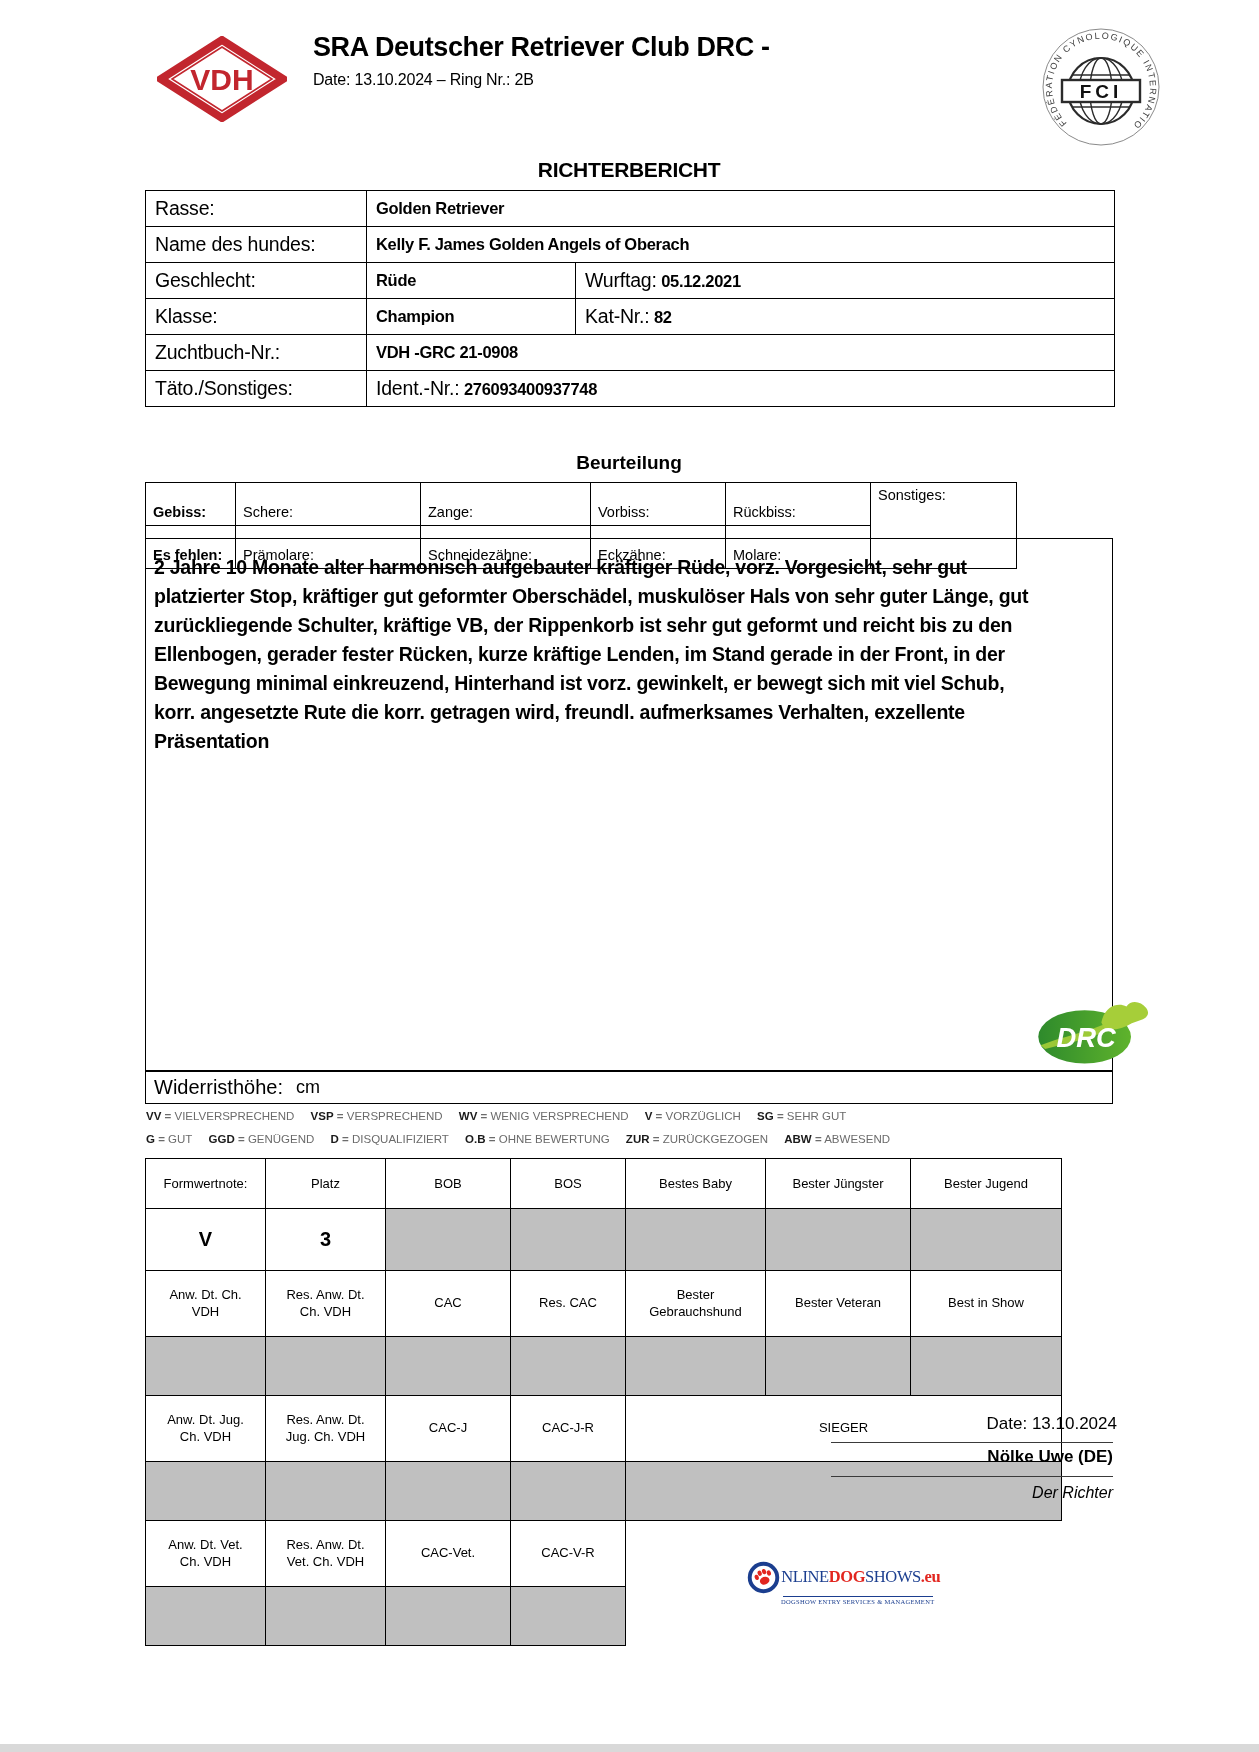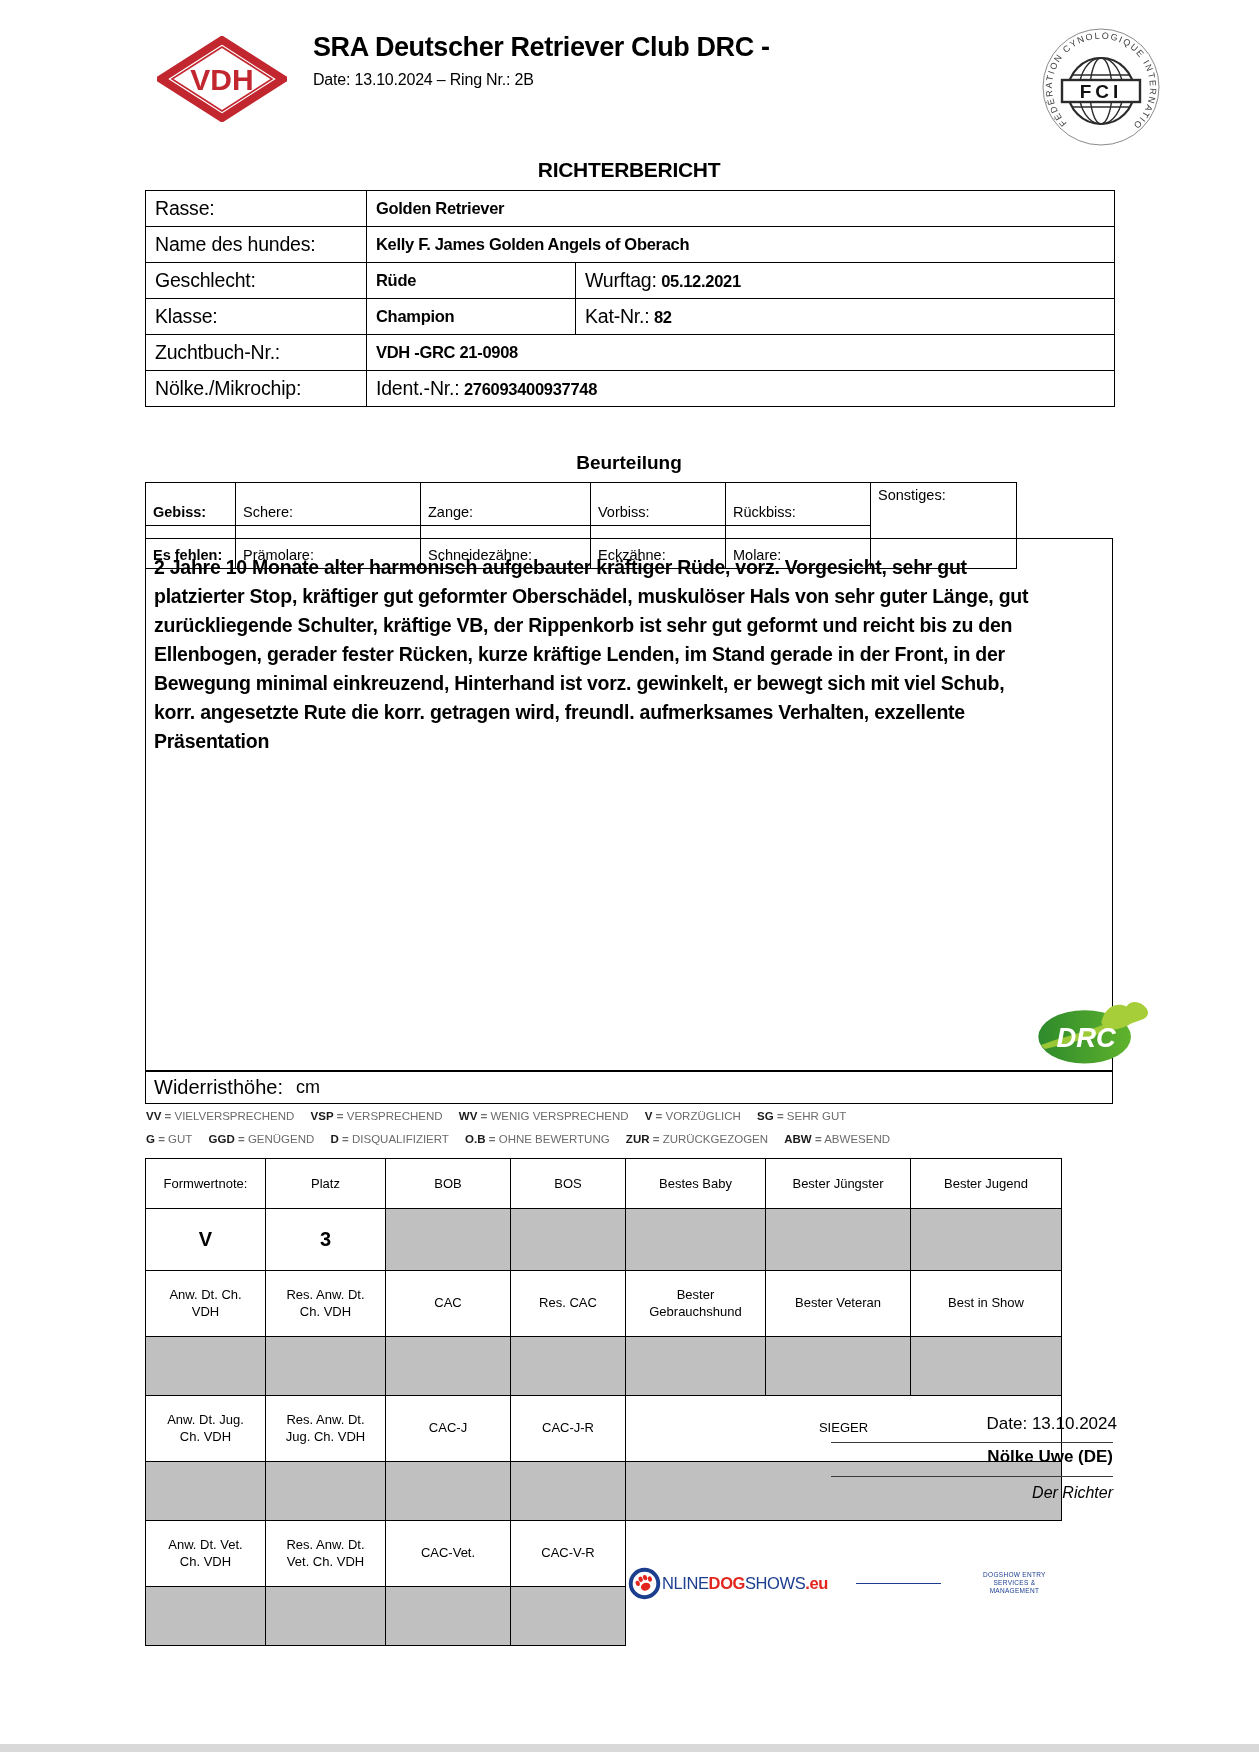--- a/index.html
+++ b/index.html
@@ -57,21 +57,21 @@
   .results tr.head td { height:21px; }
   .results tr.vrow td { height:33px; }
   .results td.big { font-size:20px; font-weight:bold; }
   .results tr.lblrow td { height:37px; font-size:13px; line-height:1.25; }
   .results tr.grayrow td { height:30px; }
   .results td.gray { background:#C0C0C0; }
   .results td.wrap { white-space:pre-line; }
   .results td.logocell { border:none; background:#fff; }
 
   
-  .ods { display:flex; flex-direction:row; align-items:center; }
+  .ods { display:flex; flex-direction:column; align-items:center;font-family:Liberation Serif, serif; }
   .ods-row { display:flex; align-items:center; }
   .ods-text { font-size:16.5px; letter-spacing:-0.4px; margin-left:1px; white-space:nowrap; }
   .ods-blue { color:#1B3E8F; }
   .ods-red { color:#E2261F; font-weight:bold; }
   .ods-rule { width:150px; border-top:1.5px solid #1B3E8F; margin:2px 0 1px 28px; }
   .ods-tag { font-size:6.5px; color:#1B3E8F; letter-spacing:0.3px; margin-left:28px; }
 
   
   .f-date  { position:absolute; right:142px; top:1414px; font-size:17px; }
   .f-rule1 { position:absolute; right:146px; top:1442px; width:282px; border-top:1.6px solid #3a3a3a; }
@@ -149,21 +149,21 @@
       <td>
         <span class="pre">Kat-Nr.:</span>
         <span class="val">82</span>
       </td>
     </tr>
     <tr>
       <td class="lbl">Zuchtbuch-Nr.:</td>
       <td class="val" colspan="2">VDH -GRC 21-0908</td>
     </tr>
     <tr>
-      <td class="lbl">Nölke./Mikrochip:</td>
+      <td class="lbl">Täto./Sonstiges:</td>
       <td colspan="2">
         <span class="pre">Ident.-Nr.:</span>
         <span class="val">276093400937748</span>
       </td>
     </tr>
   </tbody>
     </table>
 
   <div class="beur-title">Beurteilung</div>
 

